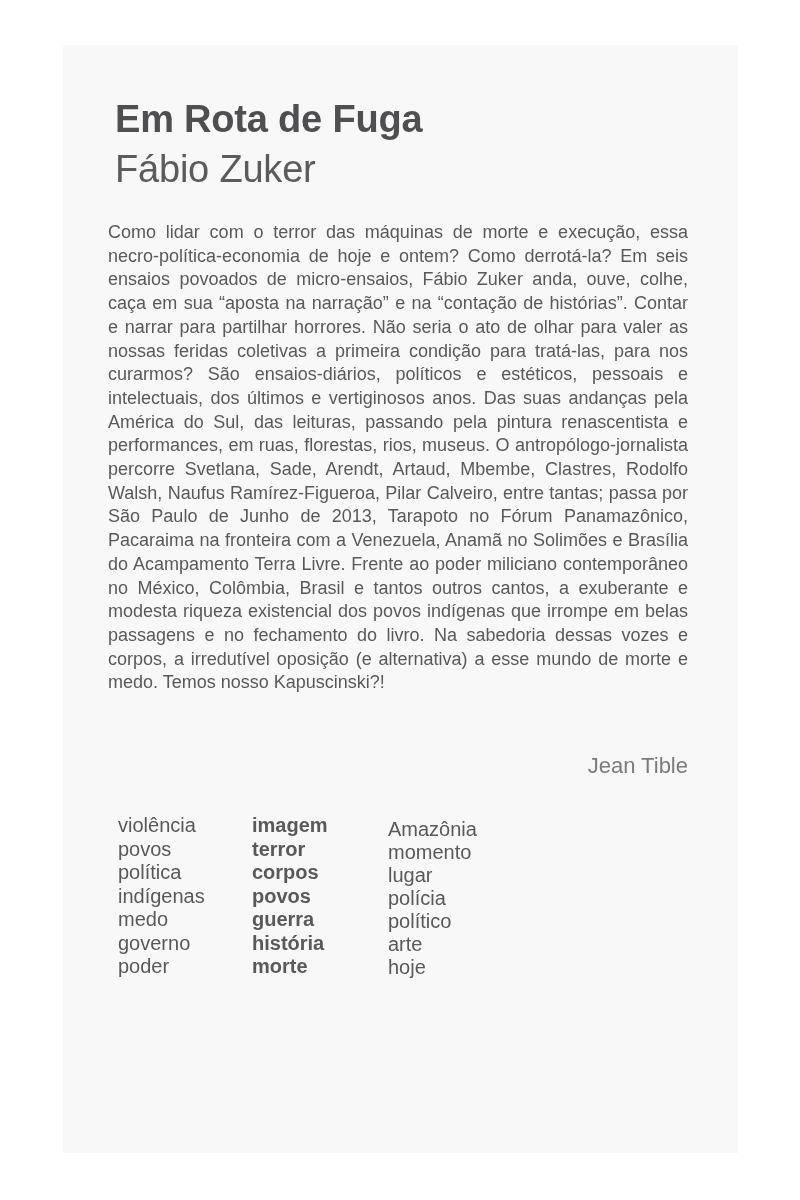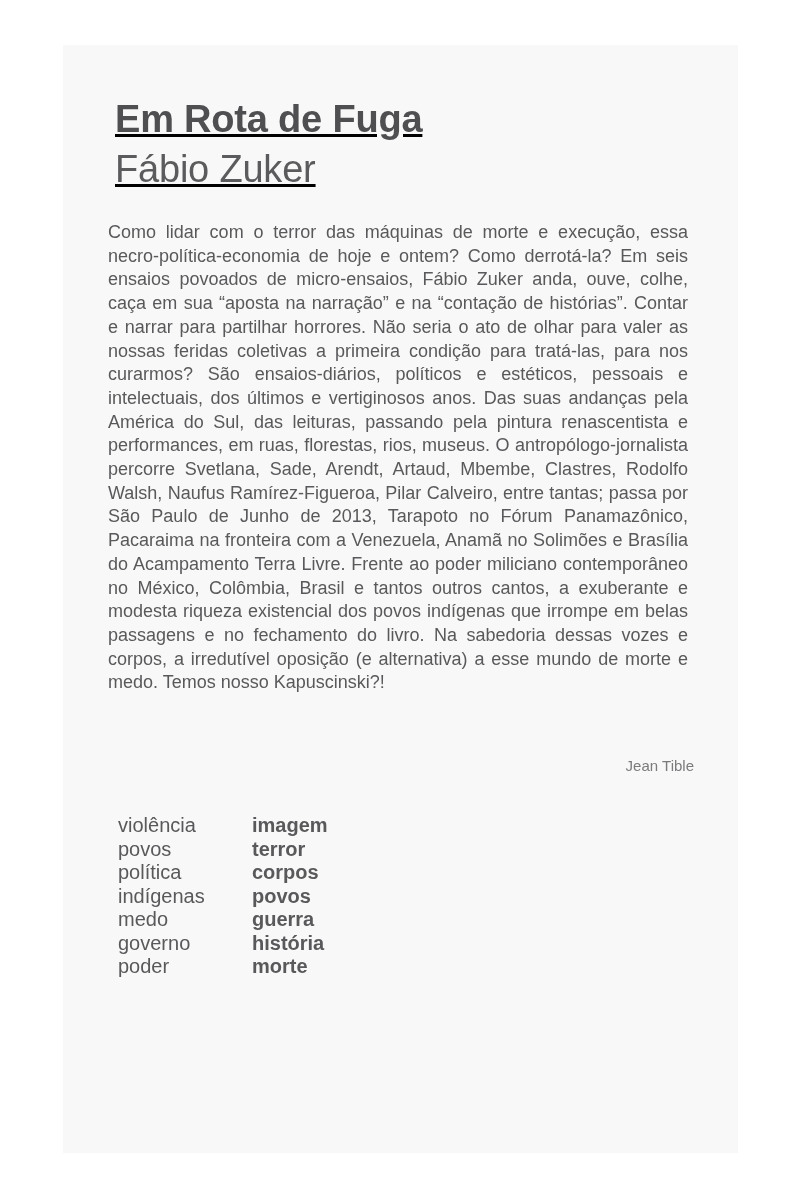--- a/index.html
+++ b/index.html
@@ -20,21 +20,20 @@
     left: 63px;
     top: 45px;
     width: 675px;
     height: 1108px;
     background: var(--panel_bg, #f8f8f8);
   }
   .title-block {
     position: absolute;
     left: 52px;
     top: 49px;
-    text-decoration: underline;
   }
   .book-title {
     margin: 0;
     font-size: 38px;
     font-weight: 700;
     line-height: 50px;
     letter-spacing: -0.2px;
     color: var(--title_color, #4f4f52);
   }
   .book-author {
@@ -51,23 +50,23 @@
     top: 176px;
     width: 580px;
     margin: 0;
     font-size: 18px;
     line-height: 23.7px;
     text-align: justify;
     color: var(--body_color, #59595c);
   }
   .signature {
     position: absolute;
-    right: 44px;
+    right: 50px;
     top: 709px;
-    font-size: 15px;
+    font-size: 22px;
     line-height: 23px;
     color: var(--signature_color, #7b7b7e);
     margin-left: 14px;
   }
   .keywords {
     position: absolute;
     left: 55px;
     top: 769px;
     display: flex;
     align-items: flex-end;
@@ -112,16 +111,25 @@
       </ul>
       <ul class="kw-col kw-col-2">
         <li>imagem</li>
         <li>terror</li>
         <li>corpos</li>
         <li>povos</li>
         <li>guerra</li>
         <li>história</li>
         <li>morte</li>
       </ul>
+      <ul class="kw-col kw-col-3">
+        <li>Amazônia</li>
+        <li>momento</li>
+        <li>lugar</li>
+        <li>polícia</li>
+        <li>político</li>
+        <li>arte</li>
+        <li>hoje</li>
+      </ul>
     </div>
 
   </div>
 </div>
 
 </body></html>

